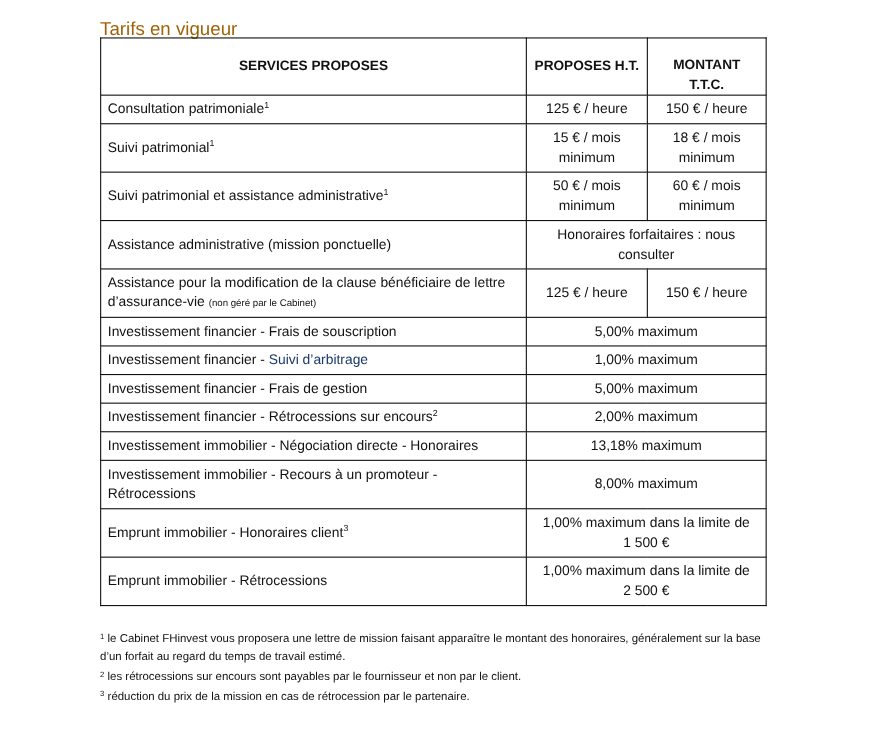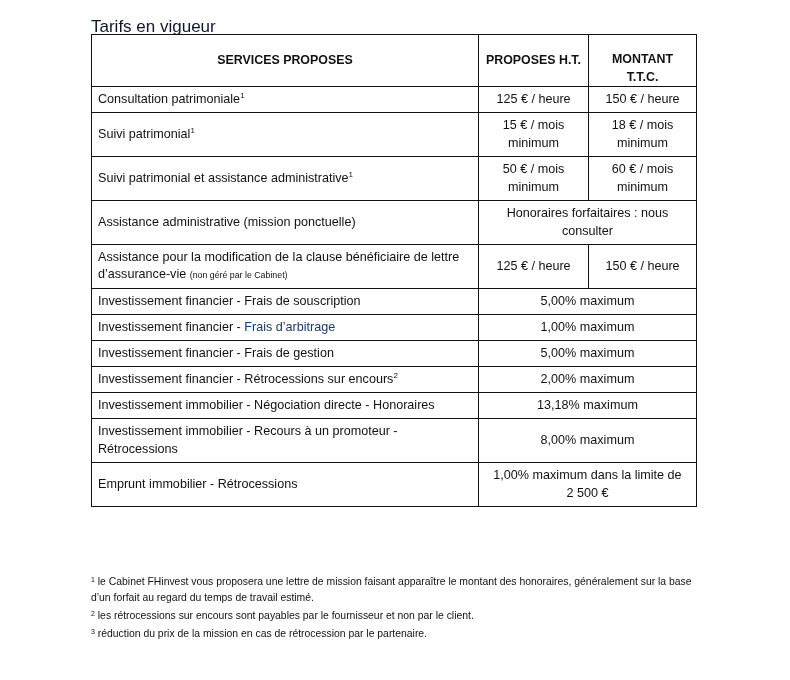--- a/index.html
+++ b/index.html
@@ -3,21 +3,21 @@
 <meta charset="utf-8">
 <style>
   html, body { margin: 0; padding: 0; background: #ffffff; }
   body {
     width: 790px; height: 680px; position: relative; overflow: hidden;
     font-family: "Liberation Sans", "DejaVu Sans", sans-serif;
     color: #111111;
   }
   .title {
     position: absolute; left: 91px; top: 17px;
-    font-size: 17px; color: #0f172a;
+    font-size: 17px; color: #a16207;
   }
   table.tarifs {
     position: absolute; left: 91px; top: 34px;
     width: 605px;
     border-collapse: collapse;
     table-layout: fixed;
     font-size: 12.6px;
     line-height: 17.5px;
   }
   table.tarifs td, table.tarifs th {
@@ -92,21 +92,21 @@
     <td class="val">125 € / heure</td>
     <td class="val">150 € / heure</td>
   </tr>
 
   <tr class="h26">
     <td class="svc"><span>Investissement financier - </span><span>Frais de souscription</span></td>
     <td class="val" colspan="2">5,00% maximum</td>
   </tr>
 
   <tr class="h26">
-    <td class="svc"><span>Investissement financier - </span><span class="blue">Frais d’arbitrage</span></td>
+    <td class="svc"><span>Investissement financier - </span><span class="blue">Suivi d’arbitrage</span></td>
     <td class="val" colspan="2">1,00% maximum</td>
   </tr>
 
   <tr class="h26">
     <td class="svc"><span>Investissement financier - </span><span>Frais de gestion</span></td>
     <td class="val" colspan="2">5,00% maximum</td>
   </tr>
 
   <tr class="h26">
     <td class="svc"><span>Investissement financier - Rétrocessions sur encours</span><sup>2</sup></td>
@@ -116,20 +116,27 @@
   <tr class="h26">
     <td class="svc">Investissement immobilier - Négociation directe - Honoraires</td>
     <td class="val" colspan="2">13,18% maximum</td>
   </tr>
 
   <tr class="h44">
     <td class="svc"><span style="display:inline-block;width:340px;">Investissement immobilier - Recours à un promoteur - Rétrocessions</span></td>
     <td class="val" colspan="2">8,00% maximum</td>
   </tr>
 
+  <tr class="h44">
+    <td class="svc"><span>Emprunt immobilier - Honoraires client</span><sup>3</sup></td>
+    <td class="val" colspan="2">
+          <div>1,00% maximum dans la limite de</div>
+          <div>1 500 €</div>
+        </td>
+  </tr>
 
   <tr class="h44">
     <td class="svc">Emprunt immobilier - Rétrocessions</td>
     <td class="val" colspan="2">
           <div>1,00% maximum dans la limite de</div>
           <div>2 500 €</div>
         </td>
   </tr>
 </tbody>
   </table>

